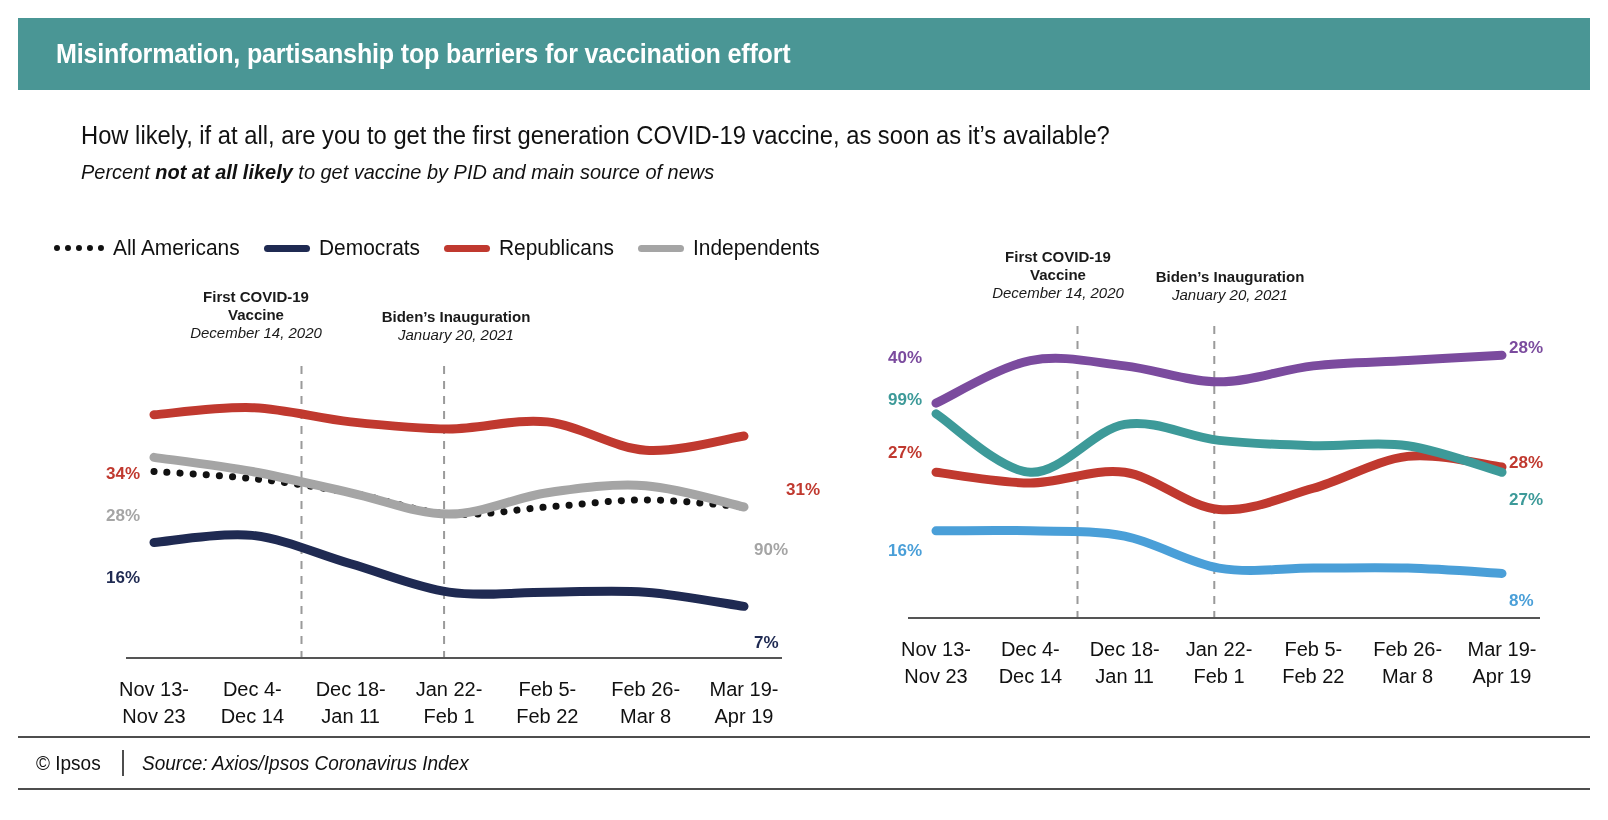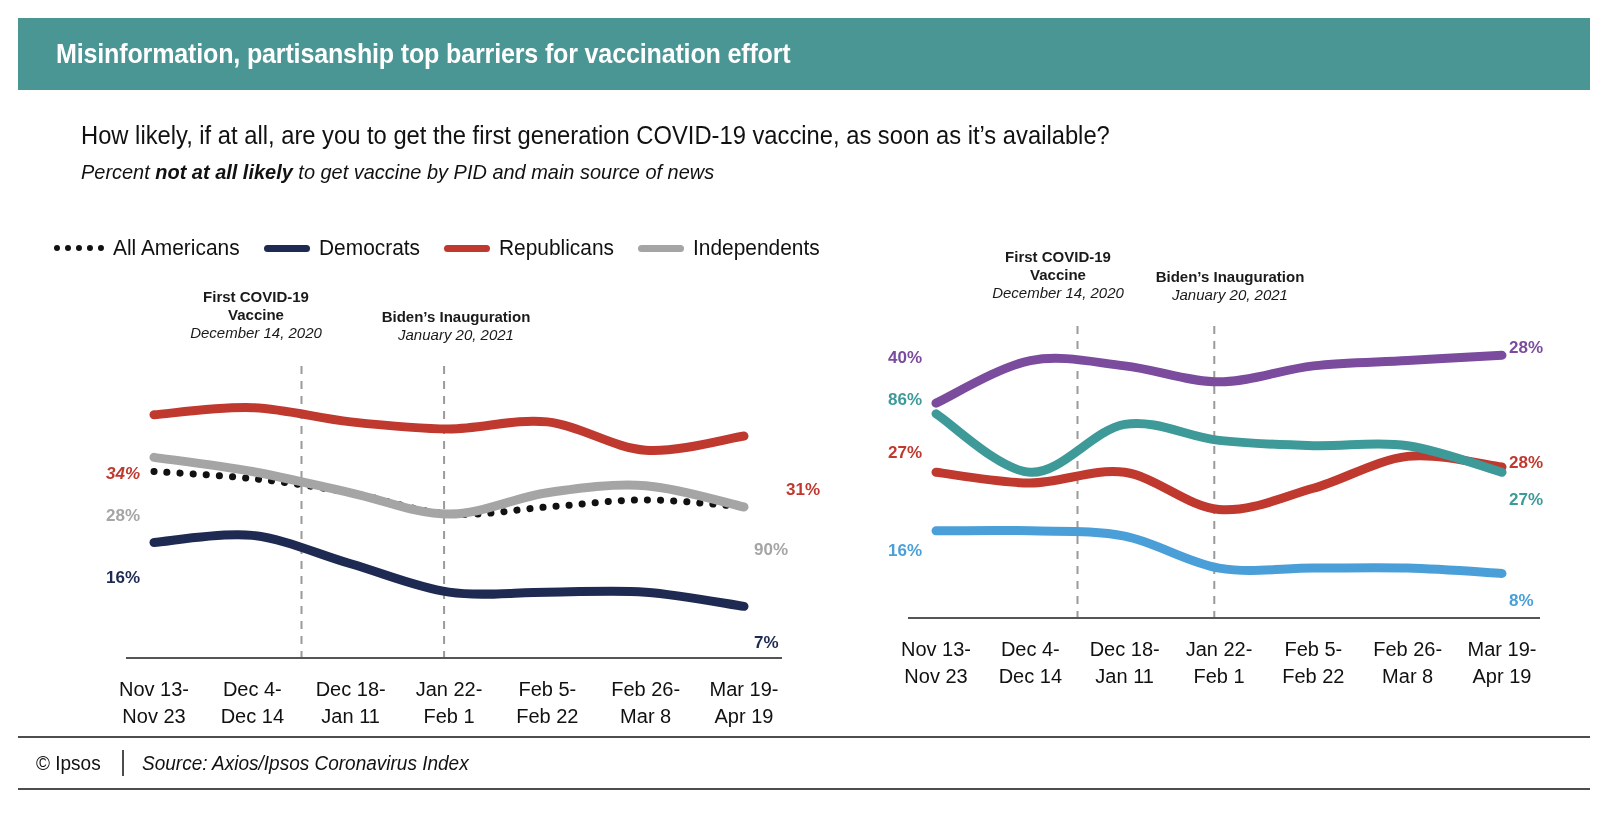--- a/index.html
+++ b/index.html
@@ -246,21 +246,21 @@
       <svg class="plot-svg" id="svg-pid" width="760" height="400" viewBox="0 0 760 400">
           <line x1="247.5" x2="247.5" y1="98" y2="390" stroke="#9a9a9a" stroke-width="2" stroke-dasharray="8 7"></line>
           <line x1="390.0833333333333" x2="390.0833333333333" y1="98" y2="390" stroke="#9a9a9a" stroke-width="2" stroke-dasharray="8 7"></line>
           <line x1="72" x2="728" y1="390" y2="390" stroke="#555555" stroke-width="2"></line>
           <path d="M 100.00 203.52 C 116.39 204.71, 165.56 207.07, 198.33 210.62 C 231.11 214.17, 263.89 218.90, 296.67 224.81 C 329.44 230.72, 362.22 243.73, 395.00 246.10 C 427.78 248.46, 460.56 241.37, 493.33 239.00 C 526.11 236.63, 558.89 231.90, 591.67 231.90 C 624.44 231.90, 673.61 237.82, 690.00 239.00" fill="none" stroke="#111111" stroke-width="7" stroke-dasharray="0.1 13" stroke-linecap="round"></path>
           <path d="M 100.00 274.48 C 116.39 273.29, 165.56 263.83, 198.33 267.38 C 231.11 270.93, 263.89 286.30, 296.67 295.76 C 329.44 305.22, 362.22 319.41, 395.00 324.14 C 427.78 328.87, 460.56 324.14, 493.33 324.14 C 526.11 324.14, 558.89 321.78, 591.67 324.14 C 624.44 326.51, 673.61 335.97, 690.00 338.33" fill="none" stroke="#1f2a52" stroke-width="9" stroke-linecap="round" stroke-linejoin="round"></path>
           <path d="M 100.00 146.76 C 116.39 145.58, 165.56 138.48, 198.33 139.67 C 231.11 140.85, 263.89 150.31, 296.67 153.86 C 329.44 157.40, 362.22 160.95, 395.00 160.95 C 427.78 160.95, 460.56 150.31, 493.33 153.86 C 526.11 157.40, 558.89 179.87, 591.67 182.24 C 624.44 184.60, 673.61 170.41, 690.00 168.05" fill="none" stroke="#c0392f" stroke-width="9" stroke-linecap="round" stroke-linejoin="round"></path>
           <path d="M 100.00 189.33 C 116.39 191.70, 165.56 197.61, 198.33 203.52 C 231.11 209.44, 263.89 217.71, 296.67 224.81 C 329.44 231.90, 362.22 246.10, 395.00 246.10 C 427.78 246.10, 460.56 229.54, 493.33 224.81 C 526.11 220.08, 558.89 215.35, 591.67 217.71 C 624.44 220.08, 673.61 235.45, 690.00 239.00" fill="none" stroke="#a5a5a5" stroke-width="9" stroke-linecap="round" stroke-linejoin="round"></path>
         </svg>
 
-      <div class="vlabel left-side" style="left:86px; top:196px; color:#c0392f;font-style:italic;">34%</div>
+      <div class="vlabel left-side" style="left:86px; top:196px; color:#c0392f;">34%</div>
       <div class="vlabel left-side" style="left:86px; top:238px; color:#a5a5a5;">28%</div>
       <div class="vlabel left-side" style="left:86px; top:300px; color:#1f2a52;">16%</div>
       <div class="vlabel right-side" style="left:732px; top:212px; color:#c0392f;">31%</div>
       <div class="vlabel right-side" style="left:700px; top:272px; color:#a5a5a5;">90%</div>
       <div class="vlabel right-side" style="left:700px; top:365px; color:#1f2a52;">7%</div>
     </div>
 
     <div class="xaxis">
         <div class="xtick" style="left: 100px;">
           <div>Nov 13-</div>
@@ -310,21 +310,21 @@
           <line x1="213.5" x2="213.5" y1="98" y2="390" stroke="#9a9a9a" stroke-width="2" stroke-dasharray="8 7"></line>
           <line x1="350.28333333333336" x2="350.28333333333336" y1="98" y2="390" stroke="#9a9a9a" stroke-width="2" stroke-dasharray="8 7"></line>
           <line x1="44" x2="676" y1="390" y2="390" stroke="#555555" stroke-width="2"></line>
           <path d="M 72.00 244.32 C 87.72 246.10, 134.89 254.96, 166.33 254.96 C 197.78 254.96, 229.22 239.89, 260.67 244.32 C 292.11 248.76, 323.56 278.91, 355.00 281.57 C 386.44 284.23, 417.89 269.15, 449.33 260.29 C 480.78 251.42, 512.22 231.90, 543.67 228.36 C 575.11 224.81, 622.28 237.23, 638.00 239.00" fill="none" stroke="#c0392f" stroke-width="9" stroke-linecap="round" stroke-linejoin="round"></path>
           <path d="M 72.00 302.86 C 87.72 302.86, 134.89 301.97, 166.33 302.86 C 197.78 303.74, 229.22 301.97, 260.67 308.18 C 292.11 314.39, 323.56 334.79, 355.00 340.11 C 386.44 345.43, 417.89 340.11, 449.33 340.11 C 480.78 340.11, 512.22 339.22, 543.67 340.11 C 575.11 340.99, 622.28 344.54, 638.00 345.43" fill="none" stroke="#4a9fd8" stroke-width="9" stroke-linecap="round" stroke-linejoin="round"></path>
           <path d="M 72.00 185.79 C 87.72 195.54, 134.89 242.55, 166.33 244.32 C 197.78 246.10, 229.22 201.75, 260.67 196.43 C 292.11 191.11, 323.56 208.85, 355.00 212.39 C 386.44 215.94, 417.89 216.83, 449.33 217.71 C 480.78 218.60, 512.22 213.28, 543.67 217.71 C 575.11 222.15, 622.28 239.89, 638.00 244.32" fill="none" stroke="#3d9a99" stroke-width="9" stroke-linecap="round" stroke-linejoin="round"></path>
           <path d="M 72.00 175.14 C 87.72 168.05, 134.89 138.78, 166.33 132.57 C 197.78 126.36, 229.22 134.35, 260.67 137.89 C 292.11 141.44, 323.56 153.86, 355.00 153.86 C 386.44 153.86, 417.89 141.44, 449.33 137.89 C 480.78 134.35, 512.22 134.35, 543.67 132.57 C 575.11 130.80, 622.28 128.14, 638.00 127.25" fill="none" stroke="#7b4b9e" stroke-width="9" stroke-linecap="round" stroke-linejoin="round"></path>
         </svg>
 
       <div class="vlabel left-side" style="left:58px; top:120px; color:#7b4b9e;">40%</div>
-      <div class="vlabel left-side" style="left:58px; top:162px; color:#3d9a99;">86%</div>
+      <div class="vlabel left-side" style="left:58px; top:162px; color:#3d9a99;">99%</div>
       <div class="vlabel left-side" style="left:58px; top:215px; color:#c0392f;">27%</div>
       <div class="vlabel left-side" style="left:58px; top:313px; color:#4a9fd8;">16%</div>
       <div class="vlabel right-side" style="left:645px; top:110px; color:#7b4b9e;">28%</div>
       <div class="vlabel right-side" style="left:645px; top:225px; color:#c0392f;">28%</div>
       <div class="vlabel right-side" style="left:645px; top:262px; color:#3d9a99;">27%</div>
       <div class="vlabel right-side" style="left:645px; top:363px; color:#4a9fd8;">8%</div>
     </div>
 
     <div class="xaxis">
         <div class="xtick" style="left: 72px;">

